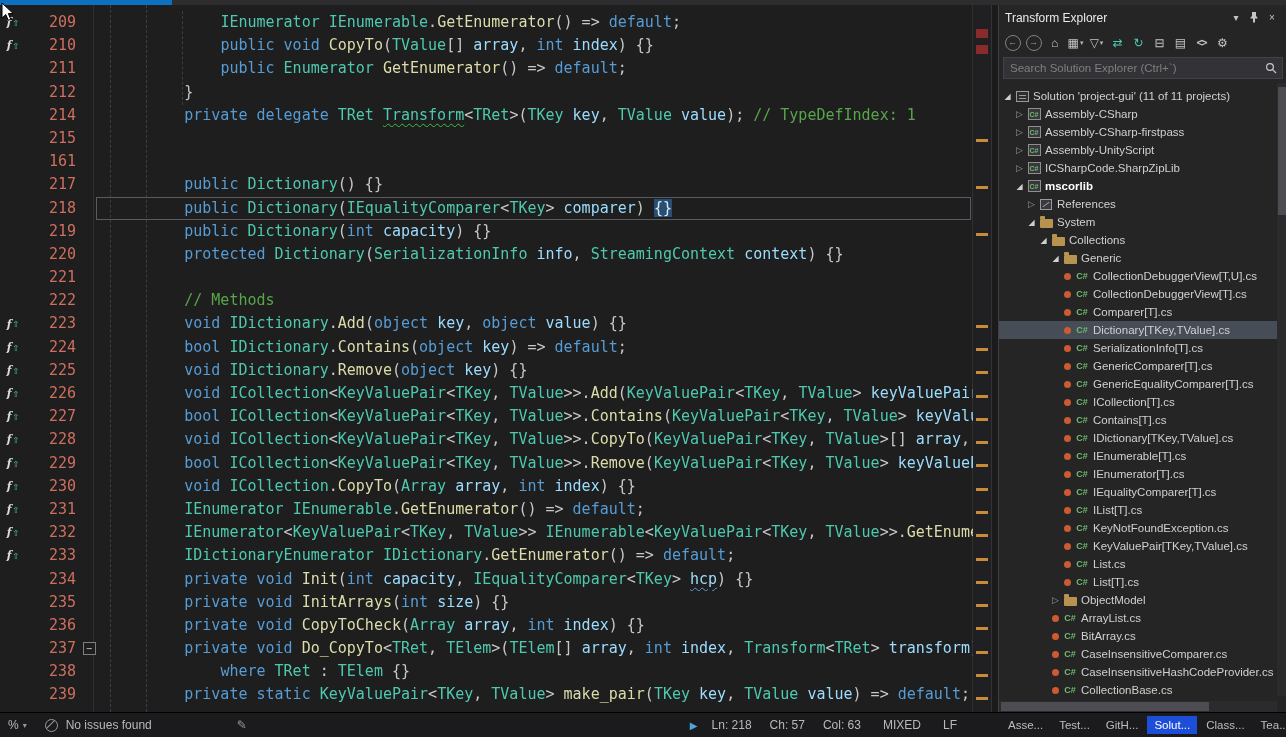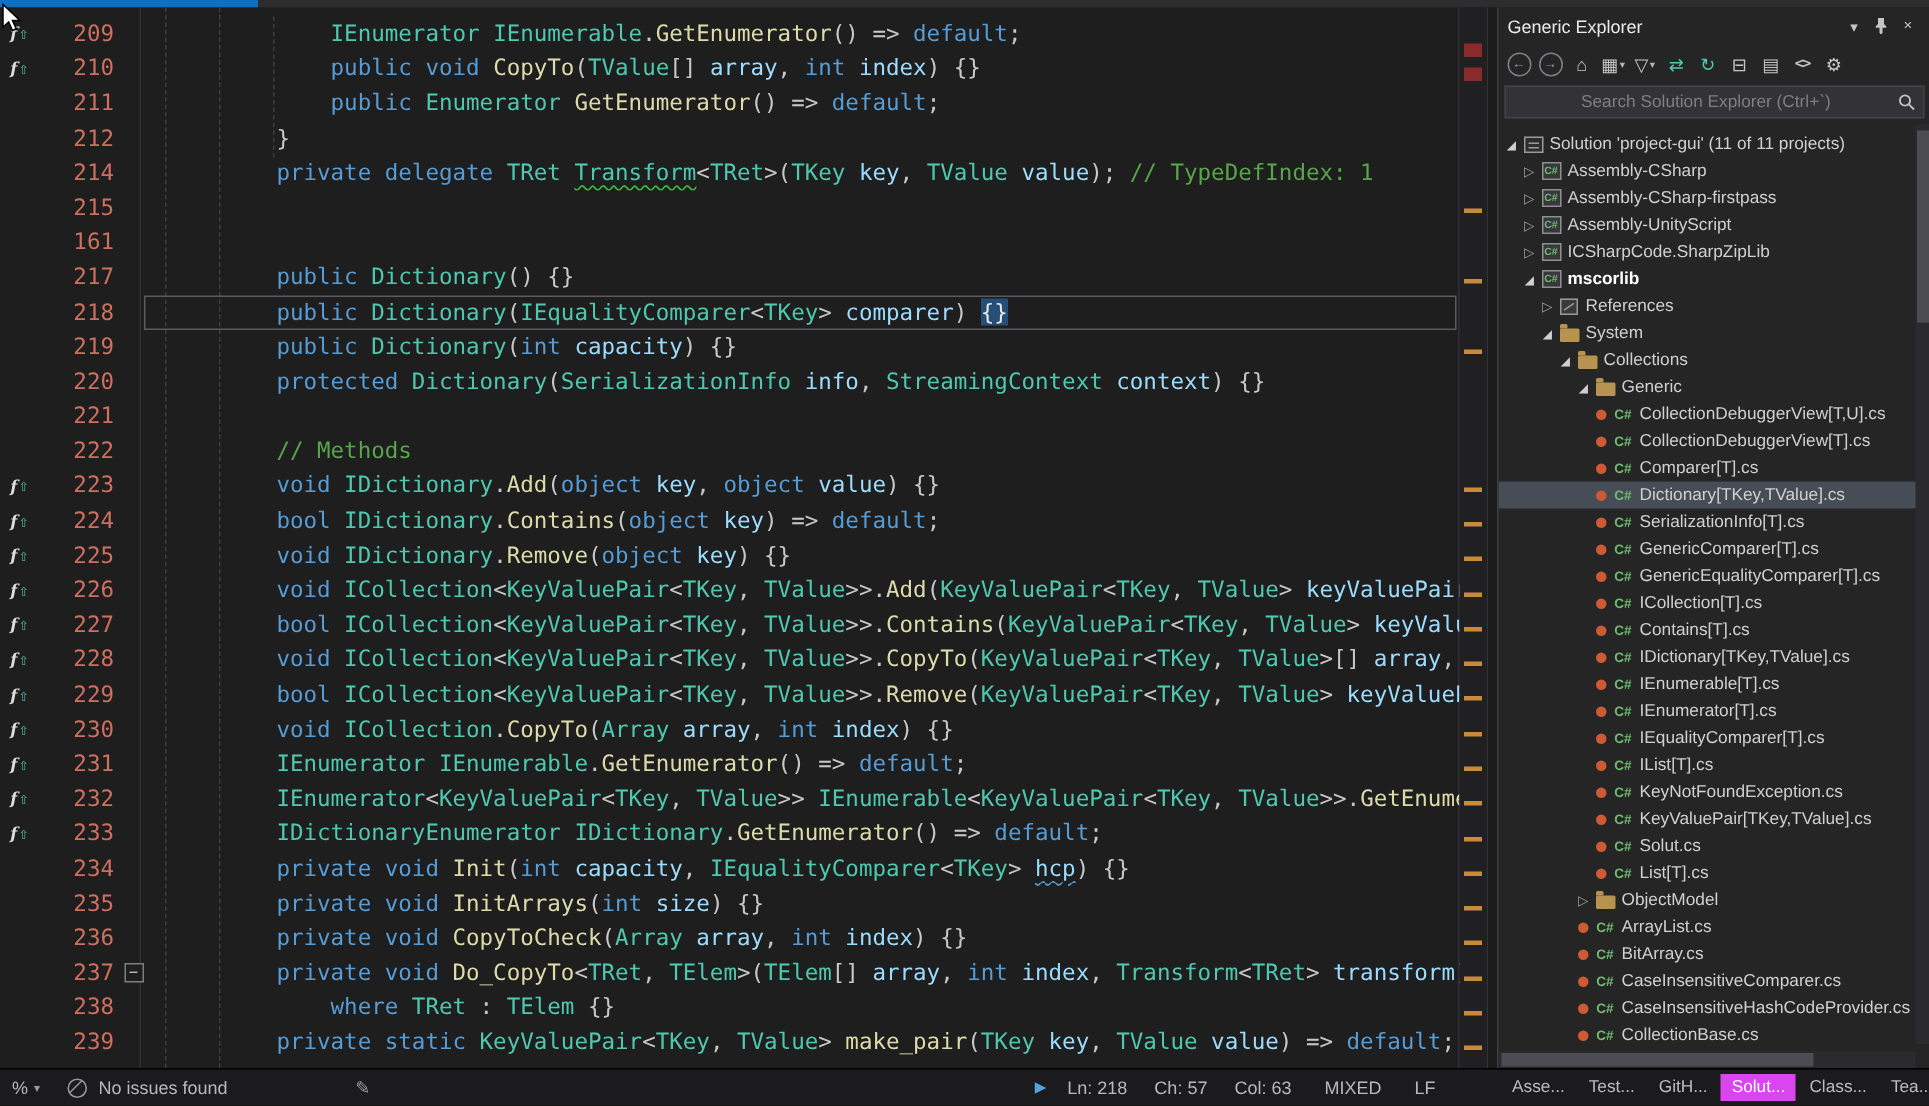--- a/index.html
+++ b/index.html
@@ -44,21 +44,21 @@
   .sepanel{width:289px;flex:none;background:var(--bg-panel);display:flex;flex-direction:column;position:relative;border-left:1px solid #3f3f46;box-sizing:border-box;}
   .se-title{height:25px;flex:none;display:flex;align-items:center;padding:0 6px;color:#eaeaea;font-size:12px;}
   .se-title .sp{flex:1;}
   .wicon{width:18px;height:18px;display:flex;align-items:center;justify-content:center;color:#c5c5c5;font-size:10px;cursor:pointer;}
   .se-toolbar{height:25px;flex:none;display:flex;align-items:center;gap:2px;padding:0 4px;color:#c5c5c5;}
   .tb{min-width:19px;height:20px;display:flex;align-items:center;justify-content:center;font-size:12px;cursor:pointer;}
   .tb .caret{font-size:7px;margin-left:1px;color:#b5b5b5;}
   .circ{width:14px;height:14px;border:1px solid #808087;border-radius:50%;font-size:9px;line-height:12px;text-align:center;color:#9a9aa0;}
   .teal{color:var(--ty);}
   .codeg{font:bold 10px "DejaVu Sans Mono",monospace;letter-spacing:-1px;}
-  .se-search{margin:2px 4px 4px;height:20px;flex:none;background:#333337;border:1px solid #434346;display:flex;align-items:center;padding-left:44px;}
+  .se-search{margin:2px 4px 4px;height:20px;flex:none;background:#333337;border:1px solid #434346;display:flex;align-items:center;}
   .se-search input{flex:1;min-width:0;background:transparent;border:0;color:#cccccc;font-size:11.5px;padding:0 6px;outline:none;font-family:"Liberation Sans",sans-serif;}
   .se-search input::placeholder{color:#7f7f7f;}
   .se-search .mag{flex:none;padding-right:5px;display:flex;align-items:center;cursor:pointer;}
   .se-tree{flex:1;overflow:hidden;position:relative;font-size:11.5px;color:#d0d0d0;padding-top:4px;}
   .trow{height:18px;display:flex;align-items:center;white-space:nowrap;cursor:default;}
   .trow.selected{background:var(--seltree);}
   .tindent{flex:none;}
   .tarrow{width:13px;flex:none;text-align:center;font-size:8px;color:#cfcfcf;}
   .tarrow.col{color:#9a9a9a;font-size:9px;}
   .tdotwrap{width:13px;flex:none;display:flex;justify-content:center;}
@@ -82,21 +82,21 @@
   
   .statusbar{height:24px;flex:none;background:#1b1b1d;border-top:1px solid #000;display:flex;align-items:center;font-size:12px;color:#b9b9b9;}
   .sb-item{display:flex;align-items:center;}
   .noiss{width:11px;height:11px;border:1px solid #9a9a9a;border-radius:50%;position:relative;display:inline-block;}
   .noiss::after{content:"";position:absolute;left:-1px;top:4.5px;width:11px;height:1px;background:#9a9a9a;transform:rotate(-45deg);}
   .sb-caret{font-size:8px;color:#9a9a9a;margin-left:4px;}
   .pencil{color:#9a9a9a;font-size:12px;}
   .play{color:#4fa3e3;font-size:10px;}
   .tooltabs{width:289px;flex:none;height:100%;display:flex;align-items:center;gap:2px;padding-left:4px;box-sizing:border-box;font-size:11.5px;}
   .tooltab{padding:3px 7px;color:#bdbdbd;cursor:pointer;}
-  .tooltab.active{background:#d946ef;color:#ffffff;}
+  .tooltab.active{background:#1d4ed8;color:#ffffff;}
 
   .cursor-svg{position:absolute;left:1px;top:2px;z-index:50;pointer-events:none;}
 </style>
 </head>
 <body>
 
 <div class="app">
 
   <div class="tabstrip">
     <div class="tab-sliver"></div>
@@ -166,21 +166,21 @@
           <div class="mark" style="top: 646px;"></div>
           <div class="mark" style="top: 669px;"></div>
           <div class="mark" style="top: 692px;"></div>
         </div>
     </div>
 
     <div class="splitter"></div>
 
     <div class="sepanel">
       <div class="se-title">
-        <span>Generic Explorer</span>
+        <span>Transform Explorer</span>
         <span class="sp"></span>
         <span class="wicon">▾</span>
         <span class="wicon">
           <svg width="10" height="11" viewBox="0 0 10 11">
               <path d="M3 0h4v4l1.5 1.5v1H6v3.5L5 11 4 10V6.5H1.5v-1L3 4z" fill="#c5c5c5"></path>
             </svg>
         </span>
         <span class="wicon">×</span>
       </div>
 
@@ -474,21 +474,21 @@
             <span class="tlabel">KeyValuePair[TKey,TValue].cs</span>
           </div>
           <div class="trow">
             <span class="tindent" style="width: 62px;"></span>
             <span class="tdotwrap">
               <span class="dot"></span>
             </span>
             <span class="ticon">
               <span class="cs-i">C#</span>
             </span>
-            <span class="tlabel">Solut.cs</span>
+            <span class="tlabel">List.cs</span>
           </div>
           <div class="trow">
             <span class="tindent" style="width: 62px;"></span>
             <span class="tdotwrap">
               <span class="dot"></span>
             </span>
             <span class="ticon">
               <span class="cs-i">C#</span>
             </span>
             <span class="tlabel">List[T].cs</span>

